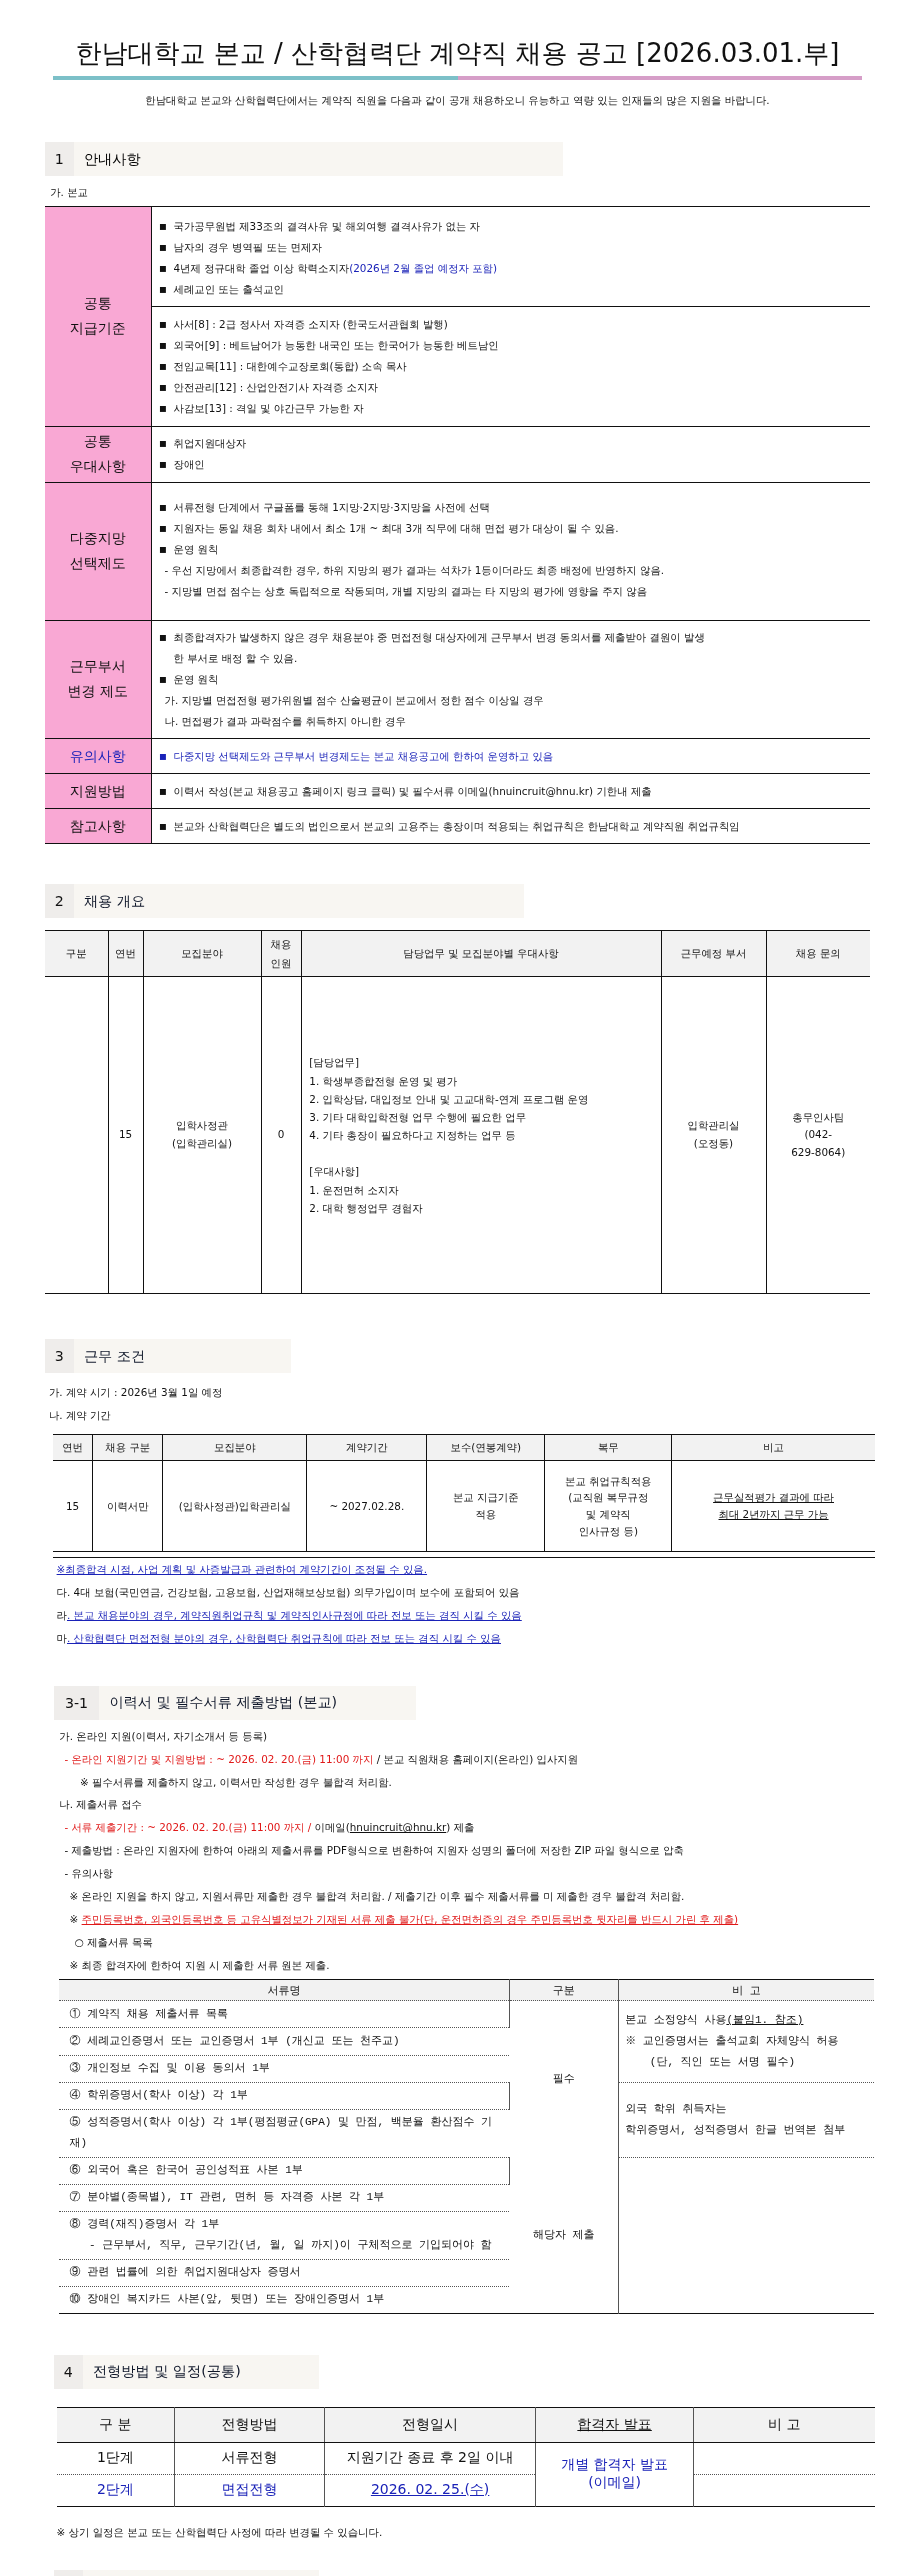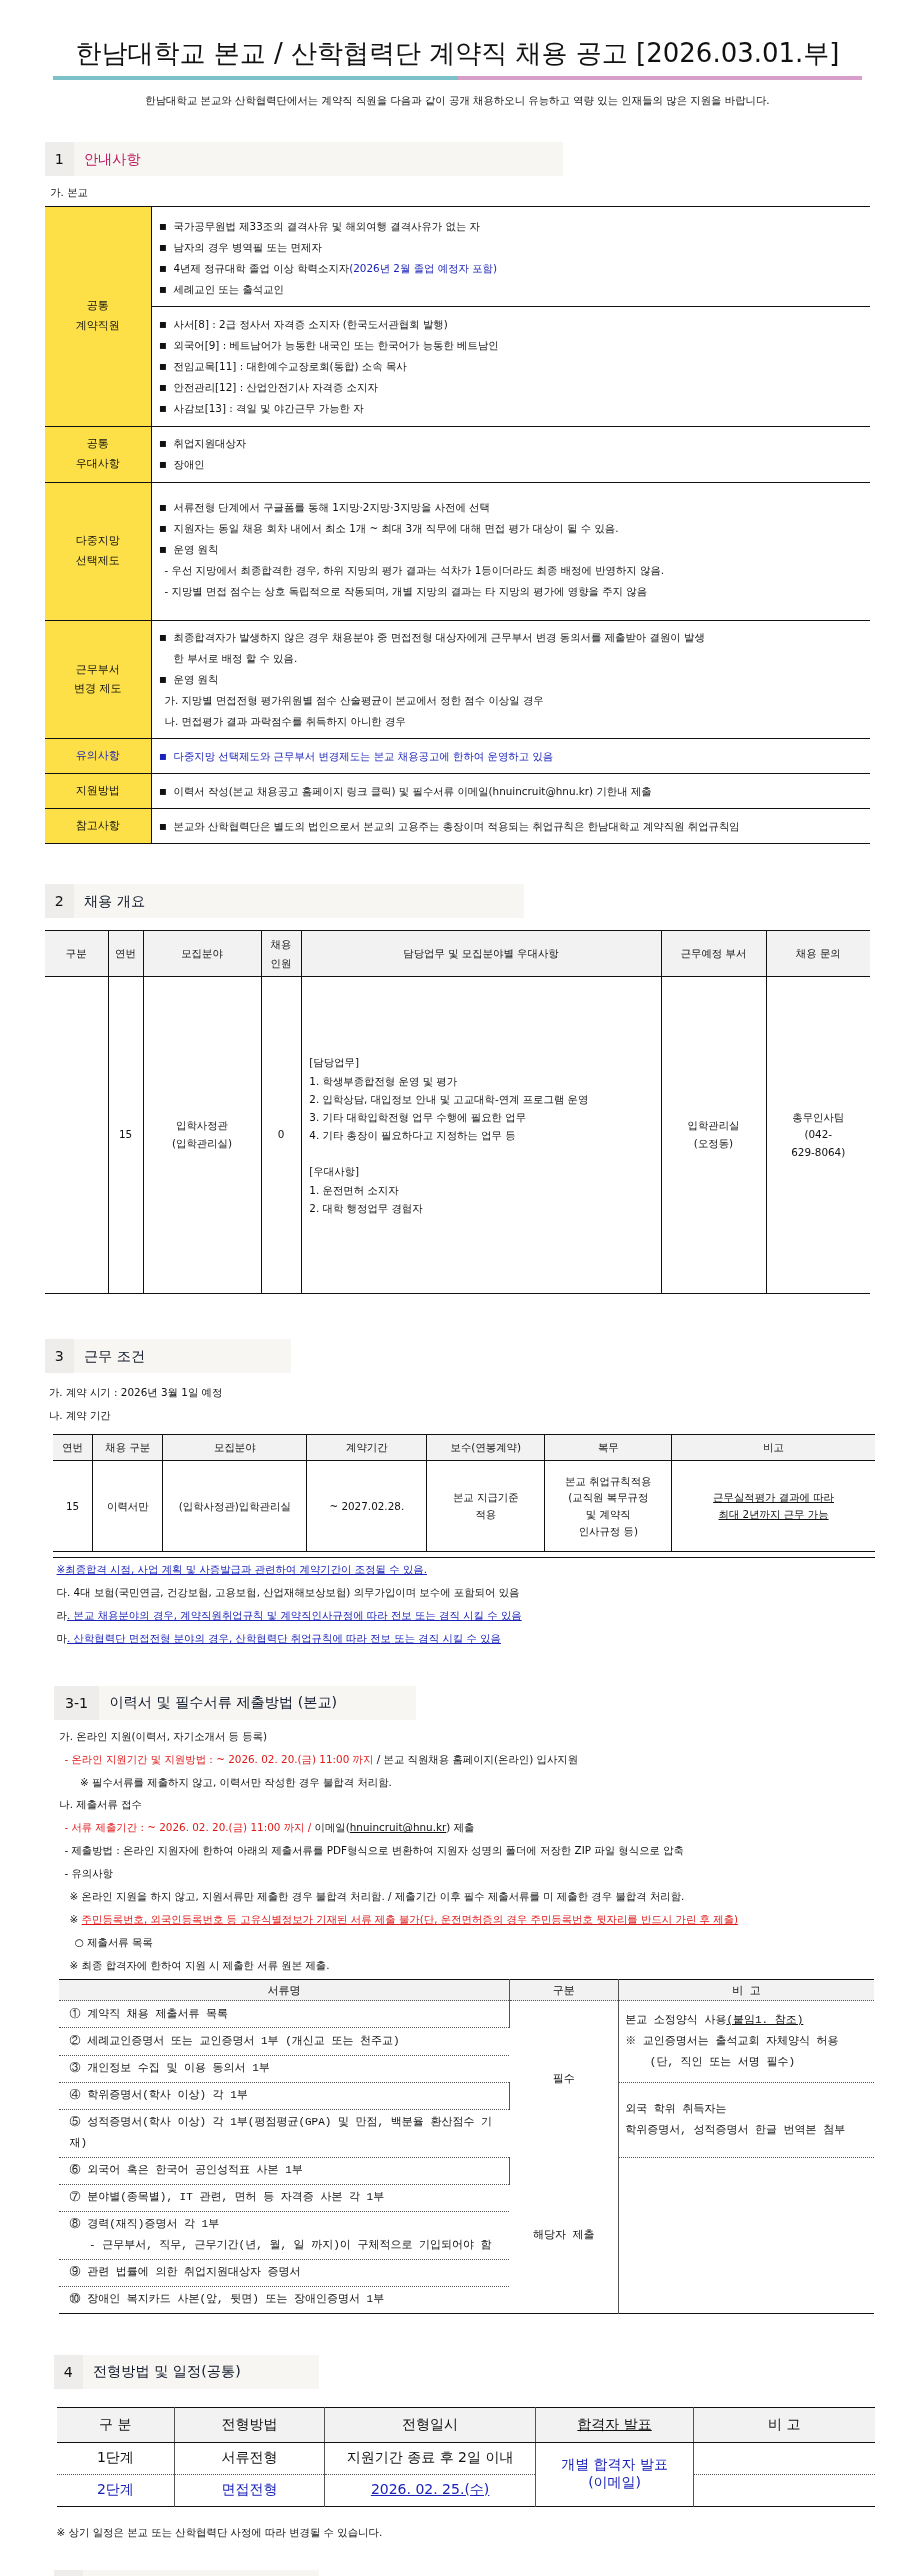--- a/index.html
+++ b/index.html
@@ -6,29 +6,29 @@
   body { width: 915px; background: #fff; font-family: "DejaVu Sans", "Liberation Sans", sans-serif; color: #111; }
   .page { width: 915px; padding: 0 45px; position: relative; }
   .title { text-align: center; font-size: 26px; font-weight: 400; letter-spacing: 0px; padding-top: 36px; height: 76px; color: #111; }
   .title-bar { height: 3.9px; margin: 0 7.8px; display: flex; }
   .title-bar .l { flex: 1; background: #7cc0c8; }
   .title-bar .r { flex: 1; background: #d69ec8; }
   .intro { text-align: center; font-size: 10.4px; margin-top: 14.2px; height: 39px; }
   .sec-head { display: flex; align-items: stretch; height: 34px; background: #f8f6f2; margin-top: 0; }
   .sec-head .num { width: 28.5px; background: #efedeb; display: flex; align-items: center; justify-content: center; font-size: 14.2px; color: #111; }
   .sec-head .lbl { display: flex; align-items: center; padding-left: 10.4px; font-size: 14.2px; color: #0f172a; }
-  .sec-head.blue .lbl { color: #be185d; }
+  .sec-head.blue .lbl { color: #000000; }
   .sub { font-size: 10.4px; margin: 10.4px 0 5.2px 5.2px; }
   .blue { color: #1a22b8; }
   .red { color: #e01818; }
   .u { text-decoration: underline; }
   table { border-collapse: collapse; width: 100%; font-size: 10.4px; }
   .t1 { border-top: 1.9px solid #111; border-bottom: 1.9px solid #111; }
   .t1 td { border-bottom: 1.9px solid #111; vertical-align: middle; }
-  .t1 td.lab { width: 106px; background: #fde047; text-align: center; border-right: 0.6px solid #111; line-height: 1.8; font-size: 11px; }
+  .t1 td.lab { width: 106px; background: #f9a8d4; text-align: center; border-right: 0.6px solid #111; line-height: 1.8; font-size: 14px; }
   .t1 td.lab.blue { color: #1a22b8; }
   .t1 td.cnt { padding: 6.5px 7.8px; line-height: 2.0; }
   .bul { display: flex; }
   .bul .sq { width: 14.2px; flex: none; font-size: 7.8px; line-height: 2.7; }
   .ind { padding-left: 5.2px; }
   .t2 { border-top: 1.9px solid #111; border-bottom: 1.9px solid #111; }
   .t2 th { background: #f2f2f2; font-weight: 400; font-size: 10.4px; border-bottom: 0.6px solid #111; border-right: 0.6px solid #111; padding: 3.9px 2.6px; line-height: 1.8; }
   .t2 th:last-child { border-right: none; }
   .t2 td { border-right: 0.6px solid #111; text-align: center; font-size: 10.4px; line-height: 1.7; }
   .t2 td:last-child { border-right: none; }
@@ -74,21 +74,21 @@
     <div class="num">1</div>
     <div class="lbl">안내사항</div>
   </div>
   <div class="sub">가. 본교</div>
 
   <table class="t1">
     <tbody>
         <tr>
       <td class="lab" rowspan="2">
         <div>공통</div>
-        <div>계약직원</div>
+        <div>지급기준</div>
       </td>
       <td class="cnt" style="border-bottom:1.9px solid #111; padding-top:9px;">
         <div class="bul">
               <span class="sq">■</span>
               <span>국가공무원법 제33조의 결격사유 및 해외여행 결격사유가 없는 자</span>
             </div>
         <div class="bul">
               <span class="sq">■</span>
               <span>남자의 경우 병역필 또는 면제자</span>
             </div>

